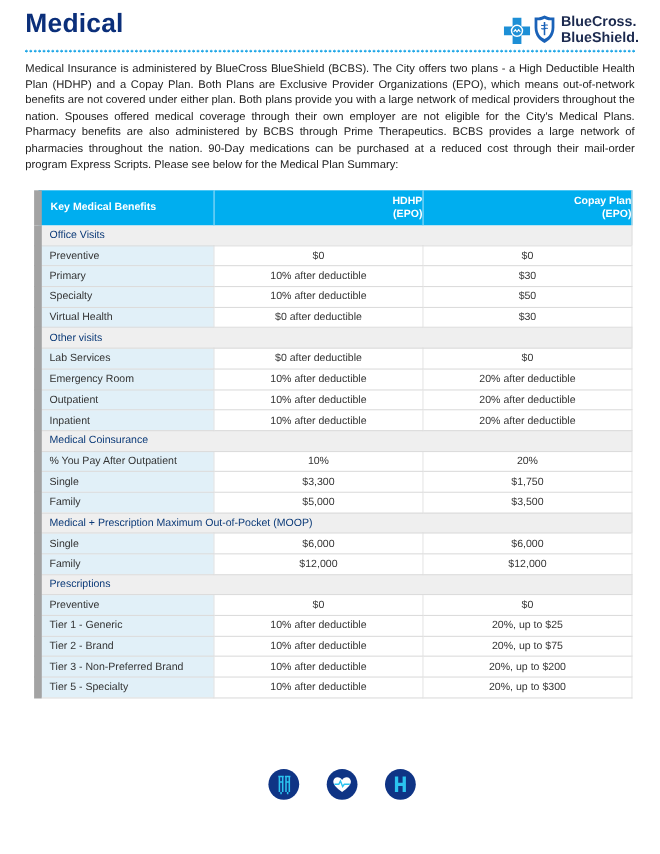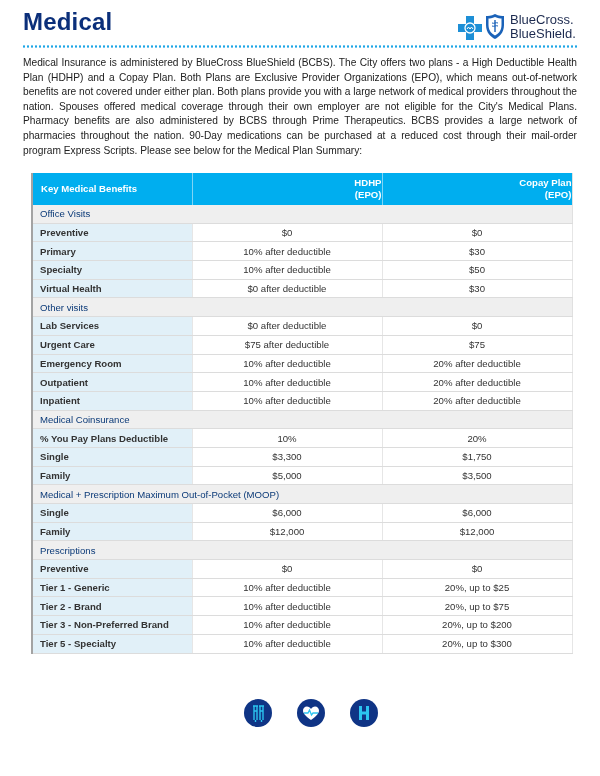--- a/index.html
+++ b/index.html
@@ -4,31 +4,31 @@
 <style>
   html, body { margin: 0; padding: 0; background: #ffffff; }
   body { width: 600px; height: 776px; position: relative; overflow: hidden; font-family: "Liberation Sans", sans-serif; color: #222; }
   .title { position: absolute; left: 23px; top: 8px; font-family: "Liberation Sans", sans-serif; font-weight: bold; font-size: 24px; color: #0b2f7a; letter-spacing: 0.2px; }
   .dots { position: absolute; left: 22px; right: 22px; top: 45px; height: 3px;
     background-image: radial-gradient(circle, #1ea6e6 1px, transparent 1.3px);
     background-size: 4px 3px; background-repeat: repeat-x; }
   .logo { position: absolute; left: 458px; top: 10px; width: 130px; height: 34px; }
   .logo-cross { position: absolute; left: 0; top: 6px; width: 24px; height: 24px; }
   .logo-shield { position: absolute; left: 27px; top: 3px; width: 20px; height: 27px; }
-  .logo-text { position: absolute; left: 52px; top: 3px; font-weight: normal; font-size: 13px; line-height: 14px; color: #1c2a4f; }
+  .logo-text { position: absolute; left: 52px; top: 3px; font-weight: bold; font-size: 13px; line-height: 14px; color: #1c2a4f; }
   .intro { position: absolute; left: 23px; top: 56px; width: 554px; font-size: 10.2px; line-height: 14.6px; text-align: justify; color: #222; }
   table.benefits { position: absolute; left: 31px; top: 173px; width: 540px; border-collapse: collapse; font-size: 9.6px; table-layout: fixed; }
   table.benefits th { background: #00aeef; color: #fff; font-weight: bold; height: 32px; padding: 0; border-right: 1px solid #7fd4f5; line-height: 12px; text-align: right; }
   table.benefits th:last-child { border-right: none; }
   table.benefits th.first { text-align: left; padding-left: 8px; }
   table.benefits td { height: 17.7px; padding: 0; border-bottom: 1px solid #dcdcdc; border-right: 1px solid #e6e6e6; }
-  table.benefits td.label { background: #e1f0f8; padding-left: 7px; color: #333; font-weight: bold; }
+  table.benefits td.label { background: #e1f0f8; padding-left: 7px; color: #333; }
   table.benefits td.val { text-align: center; background: #fff; color: #333; }
   table.benefits tr.section td { background: #efefef; color: #0b3a78; font-weight: normal; padding-left: 7px; border-right: none; }
-  table.benefits { border-left: 2px solid #a3a3a3; border-right: 1px solid #e0e0e0; }
+  table.benefits { border-left: 7px solid #a3a3a3; border-right: 1px solid #e0e0e0; }
   .icons { position: absolute; top: 699px; left: 244px; width: 135px; height: 30px; }
   .circ { position: absolute; top: 0; width: 28px; height: 28px; border-radius: 50%; background: #0f3485; }
   .circ svg { position: absolute; left: 0; top: 0; }
 </style>
 </head>
 <body>
 
 <div class="title">Medical</div>
 
 <div class="logo">
@@ -98,44 +98,39 @@
       </tr>
       <tr class="section">
         <td colspan="3">Other visits</td>
       </tr>
       <tr>
         <td class="label">Lab Services</td>
         <td class="val">$0 after deductible</td>
         <td class="val">$0</td>
       </tr>
       <tr>
-        <td class="label">Urgent Care</td>
-        <td class="val">$75 after deductible</td>
-        <td class="val">$75</td>
-      </tr>
-      <tr>
         <td class="label">Emergency Room</td>
         <td class="val">10% after deductible</td>
         <td class="val">20% after deductible</td>
       </tr>
       <tr>
         <td class="label">Outpatient</td>
         <td class="val">10% after deductible</td>
         <td class="val">20% after deductible</td>
       </tr>
       <tr>
         <td class="label">Inpatient</td>
         <td class="val">10% after deductible</td>
         <td class="val">20% after deductible</td>
       </tr>
       <tr class="section">
         <td colspan="3">Medical Coinsurance</td>
       </tr>
       <tr>
-        <td class="label">% You Pay Plans Deductible</td>
+        <td class="label">% You Pay After Outpatient</td>
         <td class="val">10%</td>
         <td class="val">20%</td>
       </tr>
       <tr>
         <td class="label">Single</td>
         <td class="val">$3,300</td>
         <td class="val">$1,750</td>
       </tr>
       <tr>
         <td class="label">Family</td>

